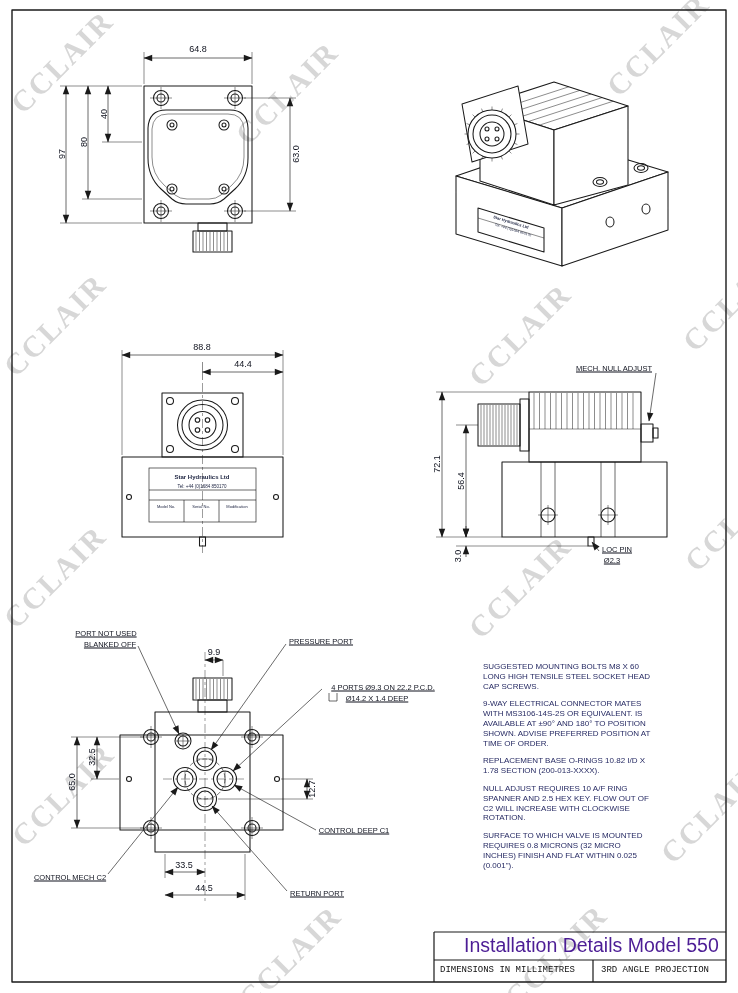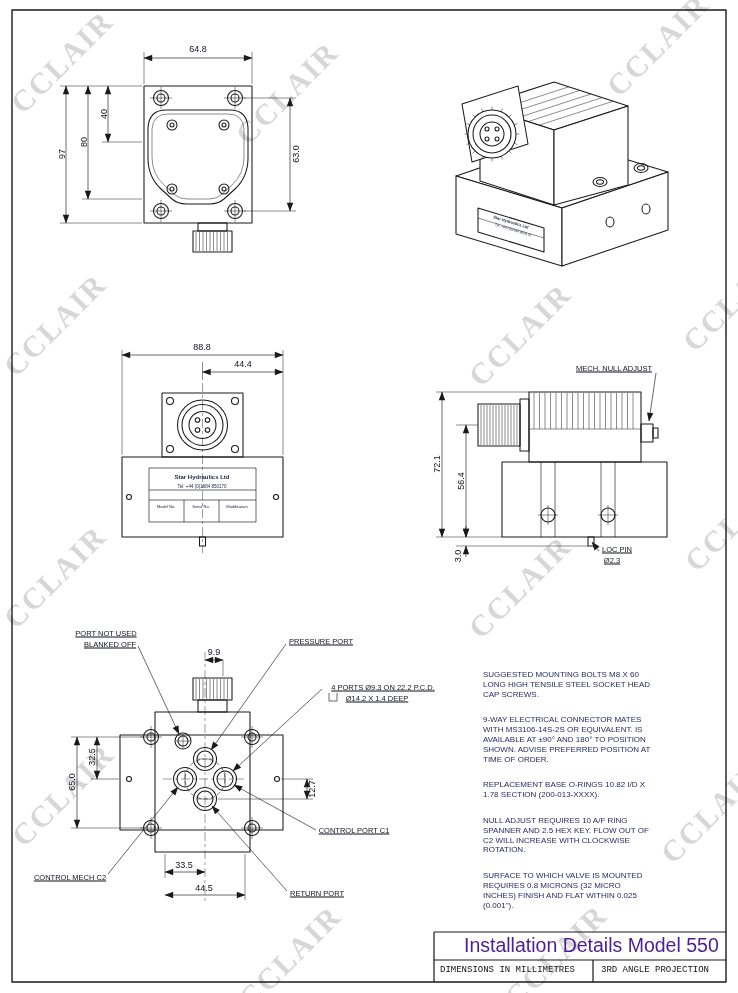--- a/index.html
+++ b/index.html
@@ -18,21 +18,21 @@
   .lbl{position:absolute;z-index:2;font-size:9px;color:#10131f;white-space:nowrap;
        transform:translate(-50%,-50%);}
   .vert{transform:translate(-50%,-50%) rotate(-90deg);}
   .small{font-size:7.5px;text-decoration:underline;}
   .plate-txt{position:absolute;z-index:2;color:#1c2340;white-space:nowrap;
        transform:translate(-50%,-50%);}
   .iso-txt{position:absolute;z-index:2;color:#1c2340;white-space:nowrap;
        transform:translate(-50%,-50%) rotate(17deg);}
   .notes{position:absolute;left:483px;top:654px;width:172px;z-index:2;
        font-size:8px;line-height:9.8px;color:#262a63;}
-  .notes p{margin:16px 0 8px 0;}
+  .notes p{margin:8px 0 8px 0;}
   .tb-title{position:absolute;left:464px;top:934px;font-size:19.5px;color:#4c1d95;z-index:2;white-space:nowrap;}
   .tb-cell{position:absolute;font-size:9px;color:#111;z-index:2;white-space:nowrap;font-family:Liberation Mono, monospace;}
 </style>
 </head>
 <body>
 
 <div class="page">
 
   <span class="wm" style="left:62px;top:62px">CCLAIR</span>
   <span class="wm" style="left:287px;top:93px">CCLAIR</span>
@@ -253,21 +253,21 @@
   <div class="lbl vert" style="left:72px;top:782px">65.0</div>
   <div class="lbl vert" style="left:312px;top:789px">12.7</div>
   <div class="lbl" style="left:184px;top:865px">33.5</div>
   <div class="lbl" style="left:204px;top:888px">44.5</div>
 
   <div class="lbl small" style="left:106px;top:633px">PORT NOT USED</div>
   <div class="lbl small" style="left:110px;top:644px">BLANKED OFF</div>
   <div class="lbl small" style="left:321px;top:641px">PRESSURE PORT</div>
   <div class="lbl small" style="left:383px;top:687px">4 PORTS Ø9.3 ON 22.2 P.C.D.</div>
   <div class="lbl small" style="left:377px;top:698px">Ø14.2 X 1.4 DEEP</div>
-  <div class="lbl small" style="left:354px;top:830px">CONTROL PORT C1</div>
+  <div class="lbl small" style="left:354px;top:830px">CONTROL DEEP C1</div>
   <div class="lbl small" style="left:70px;top:877px">CONTROL MECH C2</div>
   <div class="lbl small" style="left:317px;top:893px">RETURN PORT</div>
 
   <div class="plate-txt" style="left:202px;top:477px;font-size:6px;font-weight:bold">Star Hydraulics Ltd</div>
   <div class="plate-txt" style="left:202px;top:486px;font-size:4.5px">Tel: +44 (0)1684 850170</div>
   <div class="plate-txt" style="left:166px;top:506px;font-size:4px">Model No.</div>
   <div class="plate-txt" style="left:201px;top:506px;font-size:4px">Serial No.</div>
   <div class="plate-txt" style="left:237px;top:506px;font-size:4px">Modification</div>
 
   <div class="iso-txt" style="left:511px;top:222px;font-size:4px;font-weight:bold">Star Hydraulics Ltd</div>

